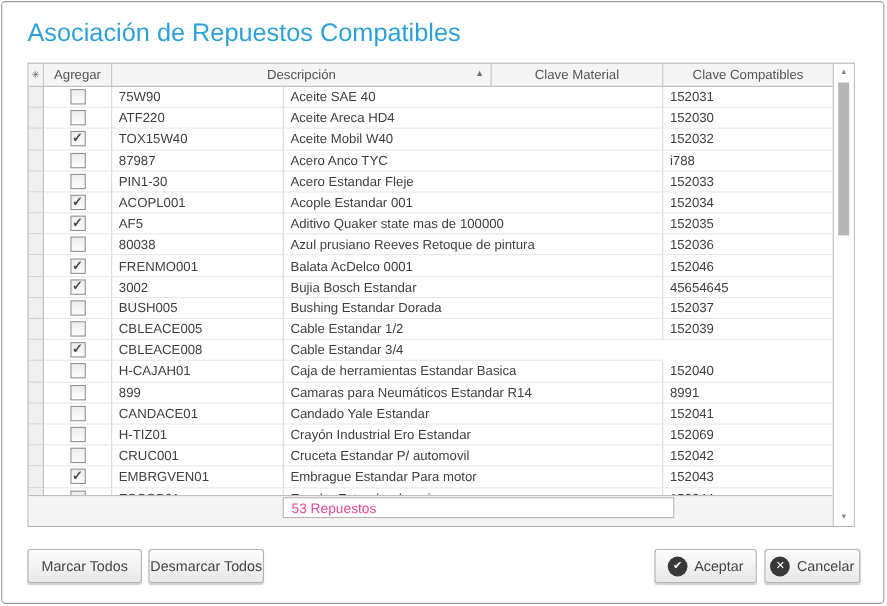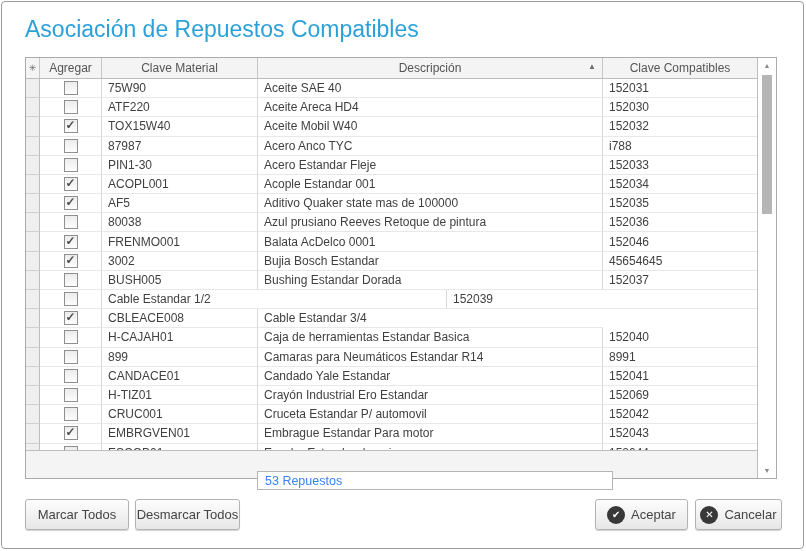--- a/index.html
+++ b/index.html
@@ -31,22 +31,22 @@
   .cell.col-add { justify-content:center; }
   .cell.col-mat, .cell.col-desc, .cell.col-fab { padding-left:6px; }
   .checkbox { width:14px; height:14px; border:1px solid #8f8f8f;
               background:linear-gradient(#ececec,#fdfdfd);
               display:flex; align-items:center; justify-content:center; cursor:pointer; }
   .checkbox .checkmark { font-size:12px; font-weight:bold; color:#4c4c4c; line-height:1;
                          transform:translateY(-1px); visibility:hidden; }
   .checkbox.checked .checkmark { visibility:visible; }
 
   .grid-footer { height:28px; background:#f4f4f4; border-top:1px solid #bdbdbd; position:relative; }
-  .footer-box { position:absolute; left:231px; top:20px; width:356px; height:19px; background:#fff;
-                border:1px solid #b5b5b5; font-size:12.5px; color:#3b82f6; line-height:19px; padding-left:7px; }
+  .footer-box { position:absolute; left:231px; top:1px; width:356px; height:19px; background:#fff;
+                border:1px solid #b5b5b5; font-size:12.5px; color:#ec4899; line-height:19px; padding-left:7px; }
 
   
   .vscrollbar { width:19px; border-left:1px solid #bdbdbd; position:relative; background:#fff; }
   .scroll-btn { position:absolute; left:0; width:18px; height:15px; text-align:center;
                 font-size:7px; color:#8a8a8a; line-height:15px; cursor:pointer; }
   .scroll-btn.up { top:0; } .scroll-btn.down { bottom:0; }
   .scroll-thumb { position:absolute; left:4px; top:17px; width:10px; height:139px;
                   background:#b5b5b5; cursor:pointer; }
 
   
@@ -71,27 +71,27 @@
   <div class="grid">
     <div class="grid-main">
 
       <div class="grid-header">
         <div class="hcell col-sel">
           <span class="sel-star">✳</span>
         </div>
         <div class="hcell col-add">
           <span>Agregar</span>
         </div>
-        <div class="hcell col-mat">
-          <span>Clave Material</span>
-        </div>
         <div class="hcell col-desc">
           <span>Descripción</span>
           <span class="sort-arrow">▲</span>
         </div>
+        <div class="hcell col-mat">
+          <span>Clave Material</span>
+        </div>
         <div class="hcell col-fab">
           <span>Clave Compatibles</span>
         </div>
       </div>
 
       <div class="grid-body">
   <div class="grid-row">
     <div class="cell col-sel"></div>
     <div class="cell col-add">
       <span class="checkbox">
@@ -223,20 +223,21 @@
     <div class="cell col-fab">152037</div>
   </div>
 
   <div class="grid-row">
     <div class="cell col-sel"></div>
     <div class="cell col-add">
       <span class="checkbox">
         <span class="checkmark">✓</span>
       </span>
     </div>
+    <div class="cell col-mat">CBLEACE005</div>
     <div class="cell col-desc">Cable Estandar 1/2</div>
     <div class="cell col-fab">152039</div>
   </div>
 
   <div class="grid-row">
     <div class="cell col-sel"></div>
     <div class="cell col-add">
       <span class="checkbox checked">
         <span class="checkmark">✓</span>
       </span>

